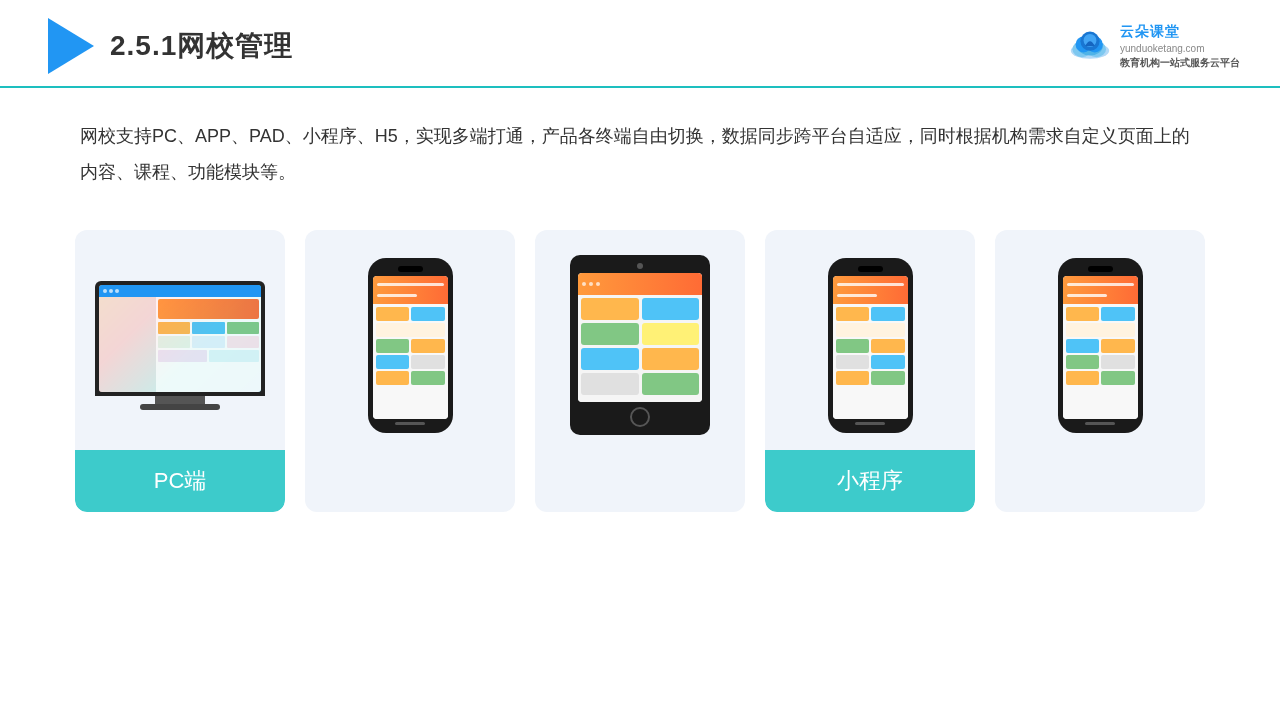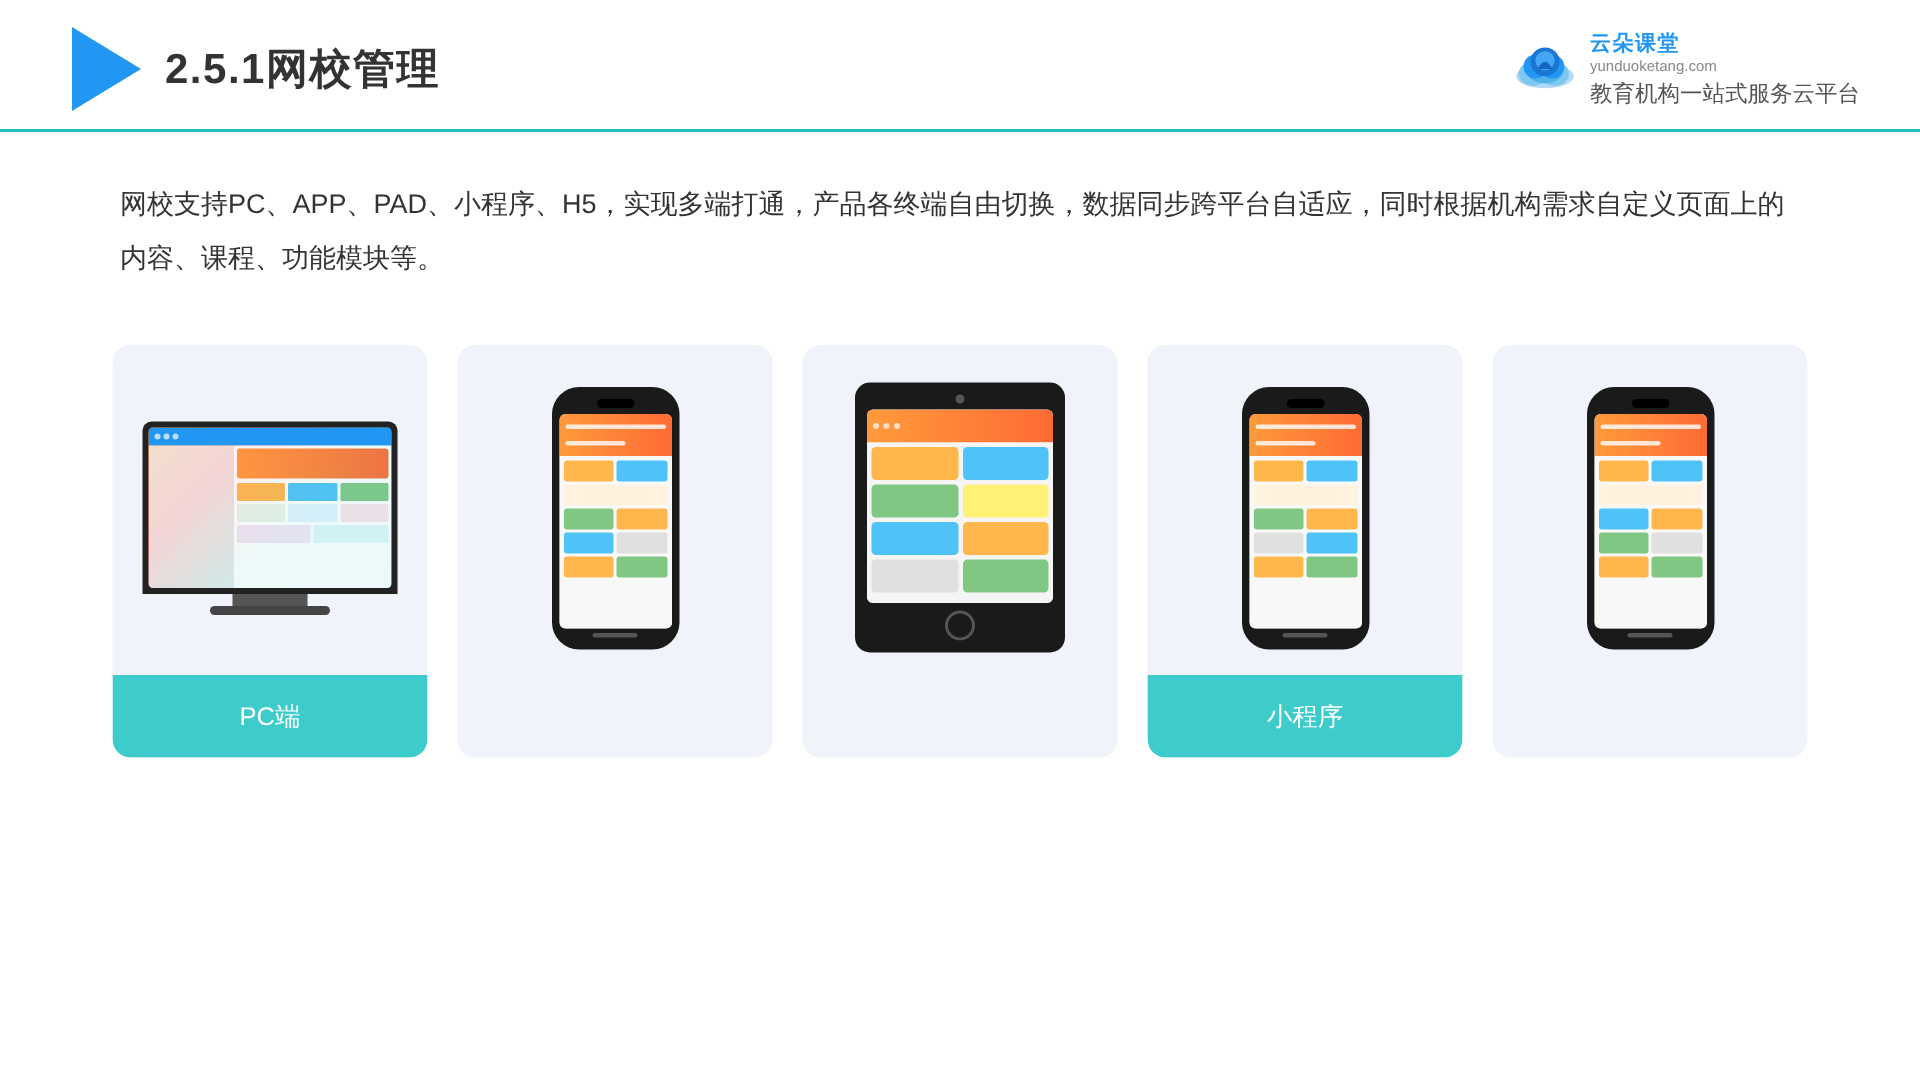--- a/index.html
+++ b/index.html
@@ -63,22 +63,23 @@
       font-size: 14px;
       font-weight: 700;
       color: #2196f3;
       letter-spacing: 1px;
     }
     .brand-url {
       font-size: 10px;
       color: #888;
     }
     .brand-slogan {
-      font-size: 15px;
+      font-size: 10px;
       color: #555;
+      font-weight: bold;
     }
 
     
     .description {
       padding: 30px 80px 20px 80px;
       font-size: 18px;
       color: #333;
       line-height: 2;
     }
 
@@ -108,21 +109,21 @@
       align-items: center;
       justify-content: center;
       padding: 20px 15px 10px;
     }
 
     .card-label {
       width: 100%;
       background: #3DCBCB;
       color: white;
       text-align: center;
-      font-size: 17px;
+      font-size: 22px;
       font-weight: 500;
       padding: 16px 0;
       border-radius: 0 0 12px 12px;
     }
 
     
     .pc-mockup {
       display: flex;
       flex-direction: column;
       align-items: center;

